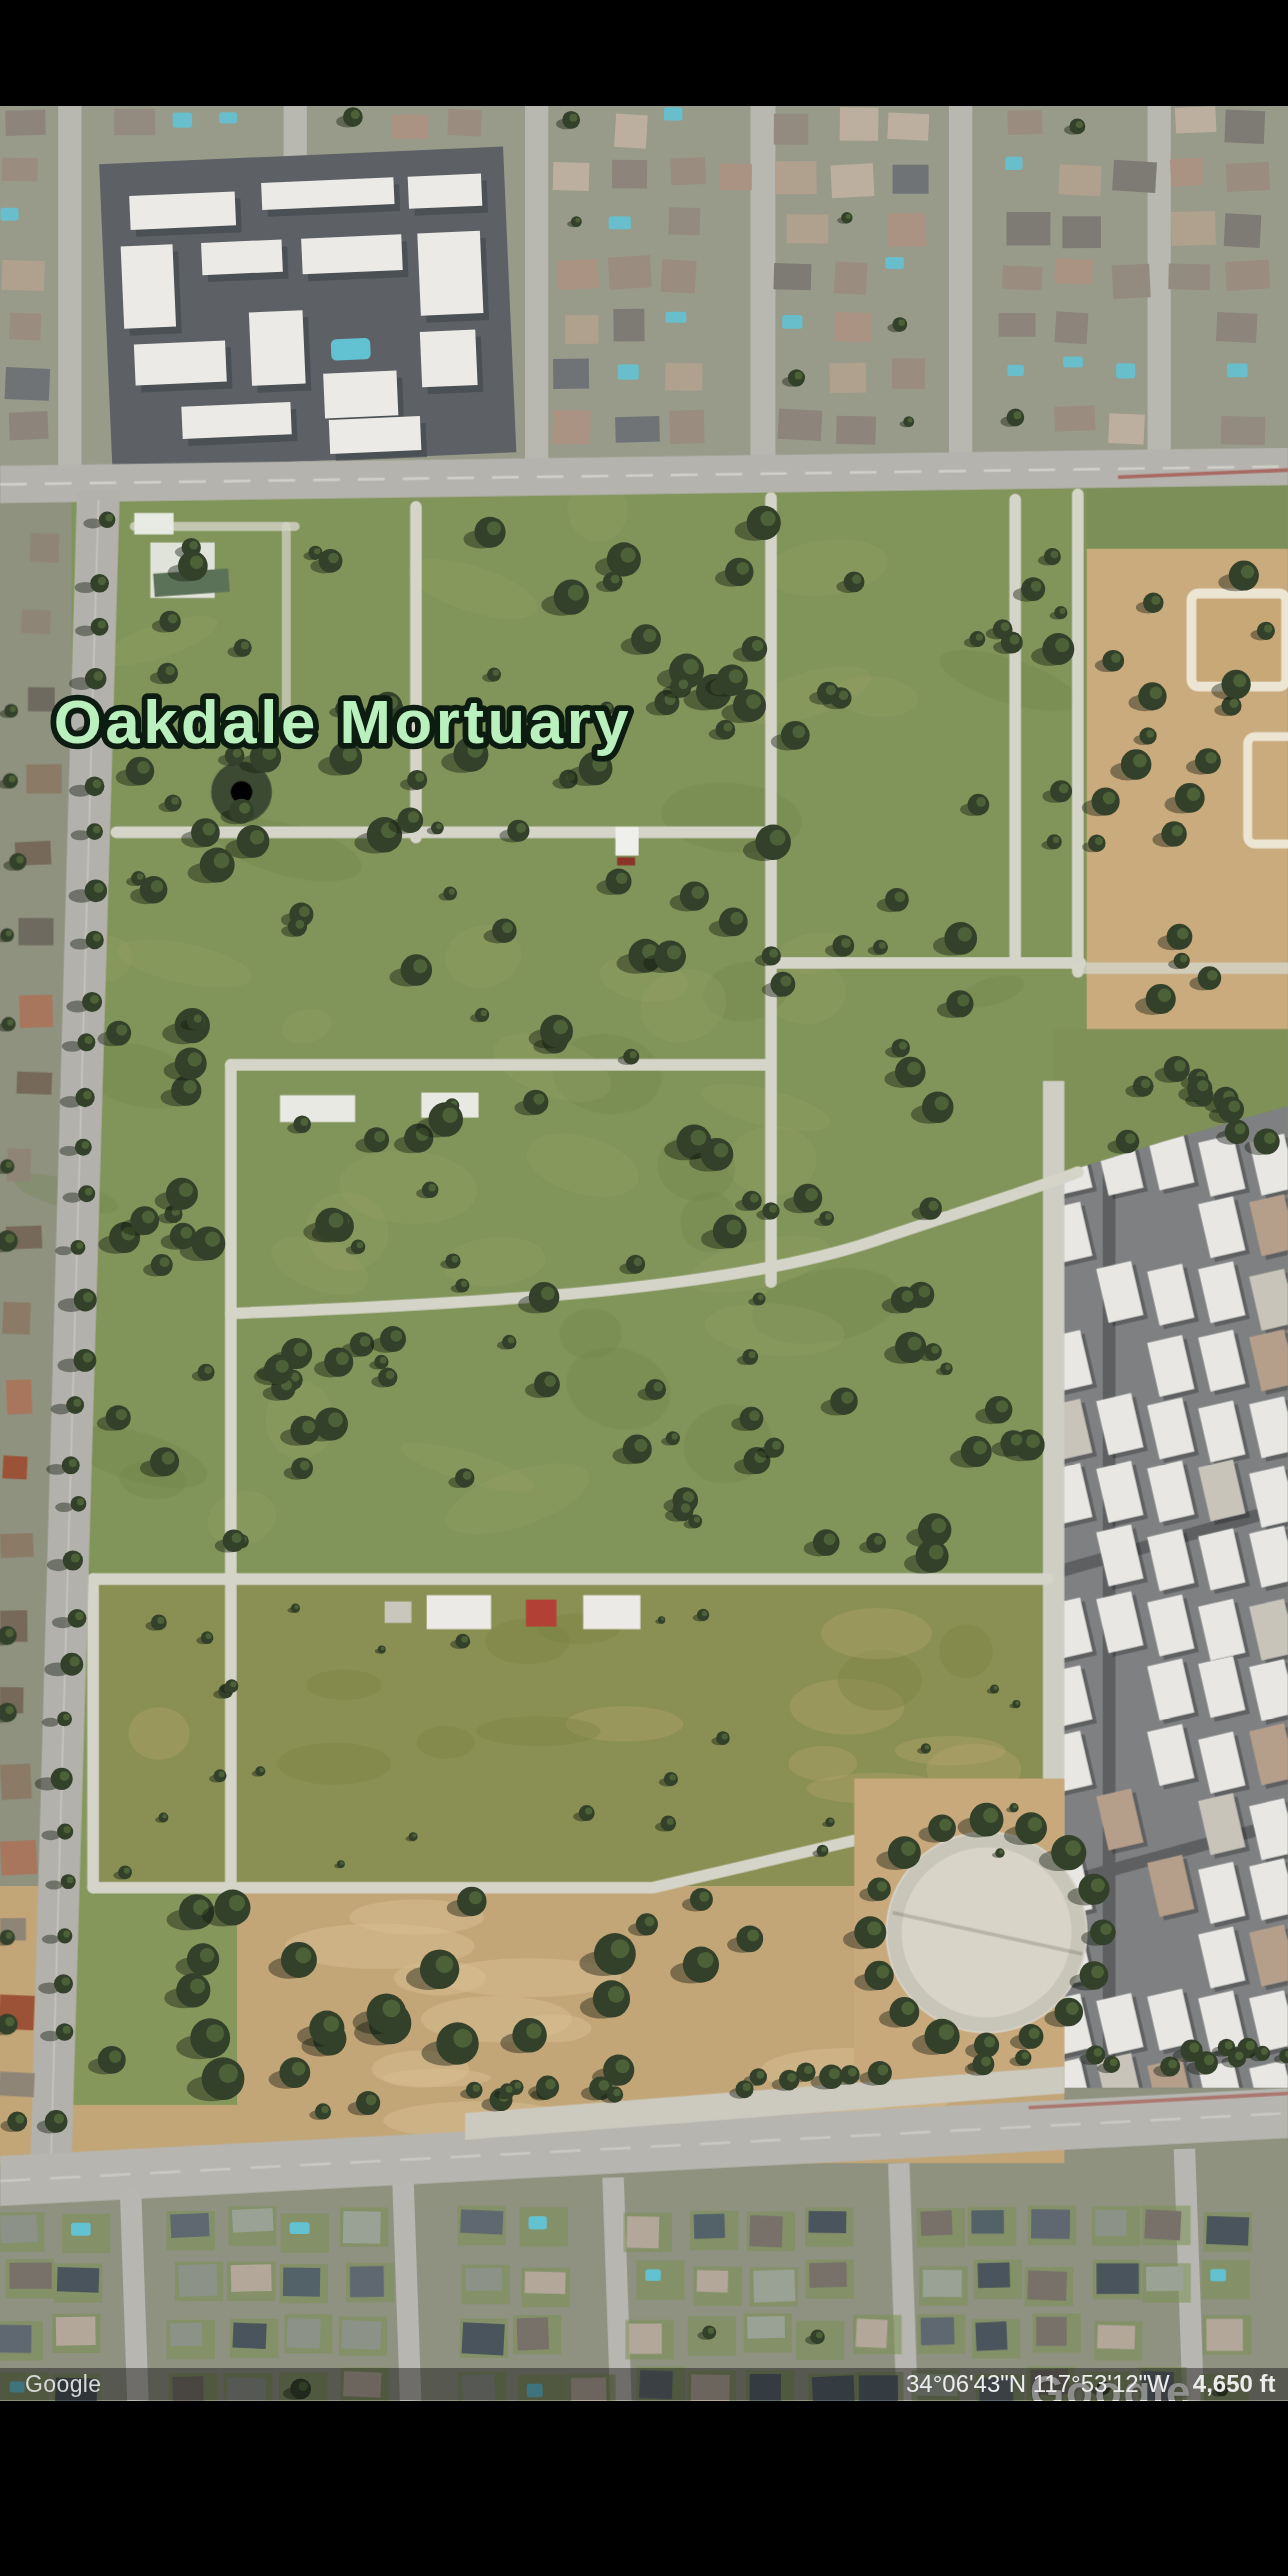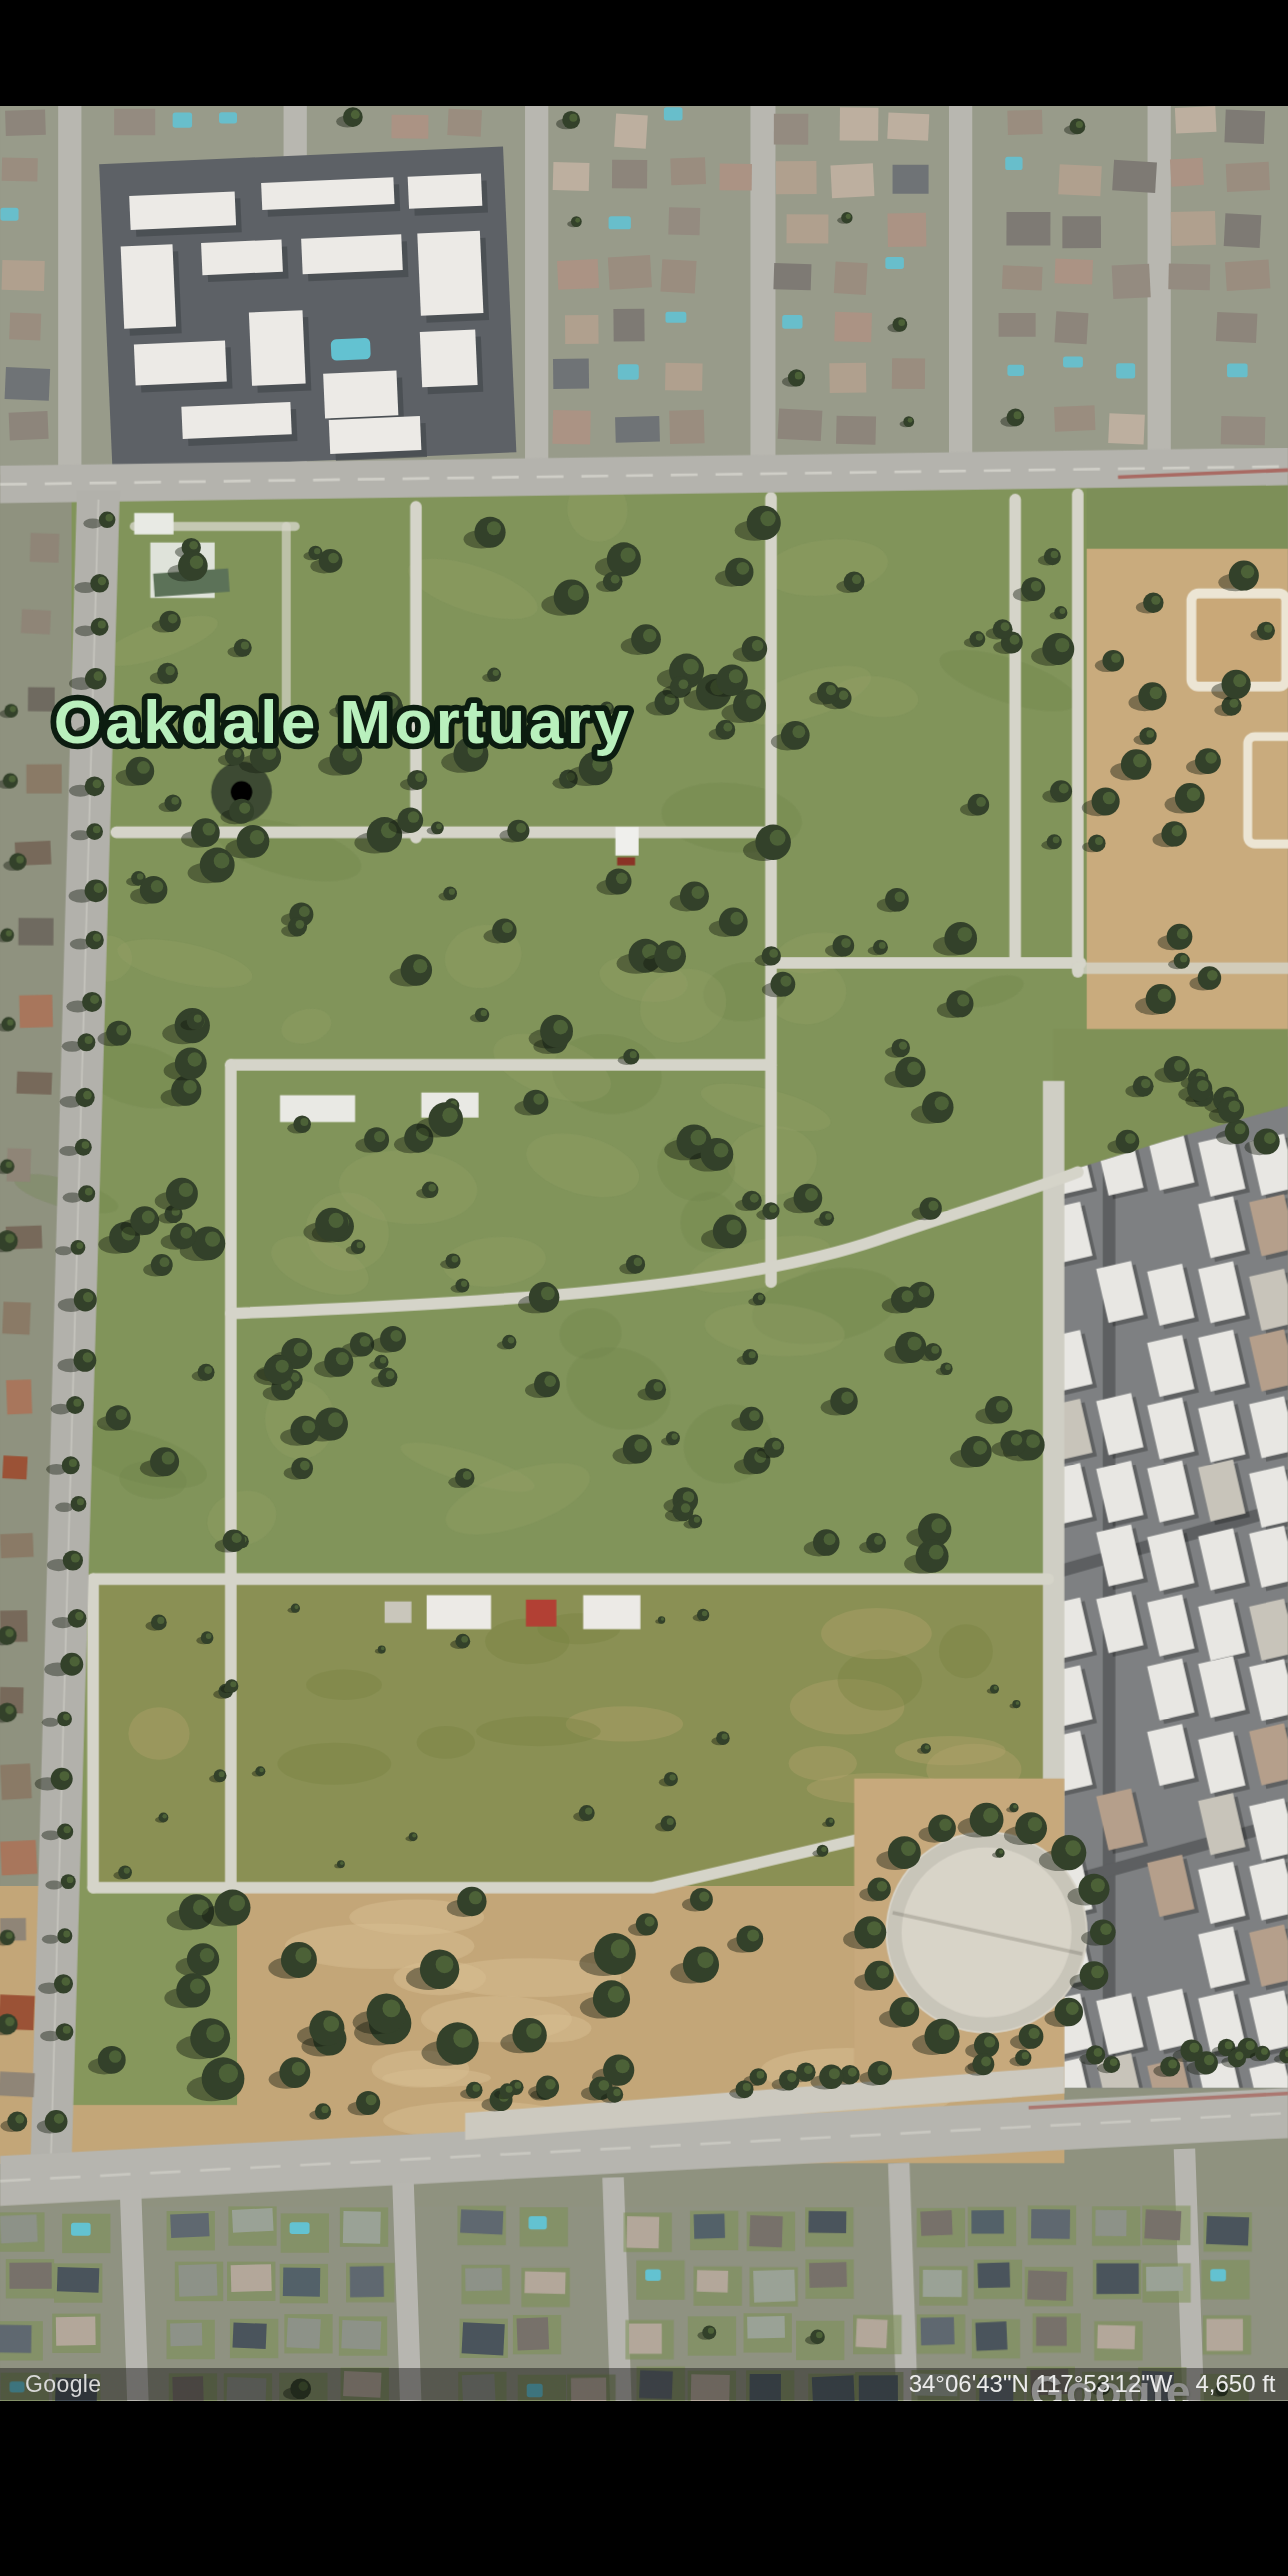--- a/index.html
+++ b/index.html
@@ -9,21 +9,21 @@
   .letterbox.top{top:0;height:106px;}
   .letterbox.bottom{top:2401px;height:175px;}
   .map-viewport{position:absolute;left:0;top:106px;width:1288px;height:2295px;overflow:hidden;background:#8f927f;}
   .map-viewport svg{display:block;}
   .watermark{position:absolute;left:1030px;top:2261px;font-size:44px;font-weight:700;
              letter-spacing:1.8px;color:rgba(255,255,255,0.88);text-shadow:0 0.9px 3.6px rgba(0,0,0,0.25);}
   .status-bar{position:absolute;left:0;top:2368px;width:1288px;height:32px;
               background:rgba(10,10,10,0.42);display:flex;align-items:center;justify-content:space-between;}
   .status-left{margin-left:25px;font-size:23px;color:#d9d9d9;letter-spacing:0.4px;}
   .status-right{margin-right:12.5px;font-size:24px;color:#ececec;display:flex;}
-  .status-right .alt{margin-left:23px;}
+  .status-right .alt{margin-left:23px;font-weight:bold;}
 </style>
 </head>
 <body>
 
 <div class="screen">
 
   <div class="letterbox top"></div>
 
   <div class="map-viewport">
     <svg id="scene" width="1288" height="2295" viewBox="0 0 1440 2566">

